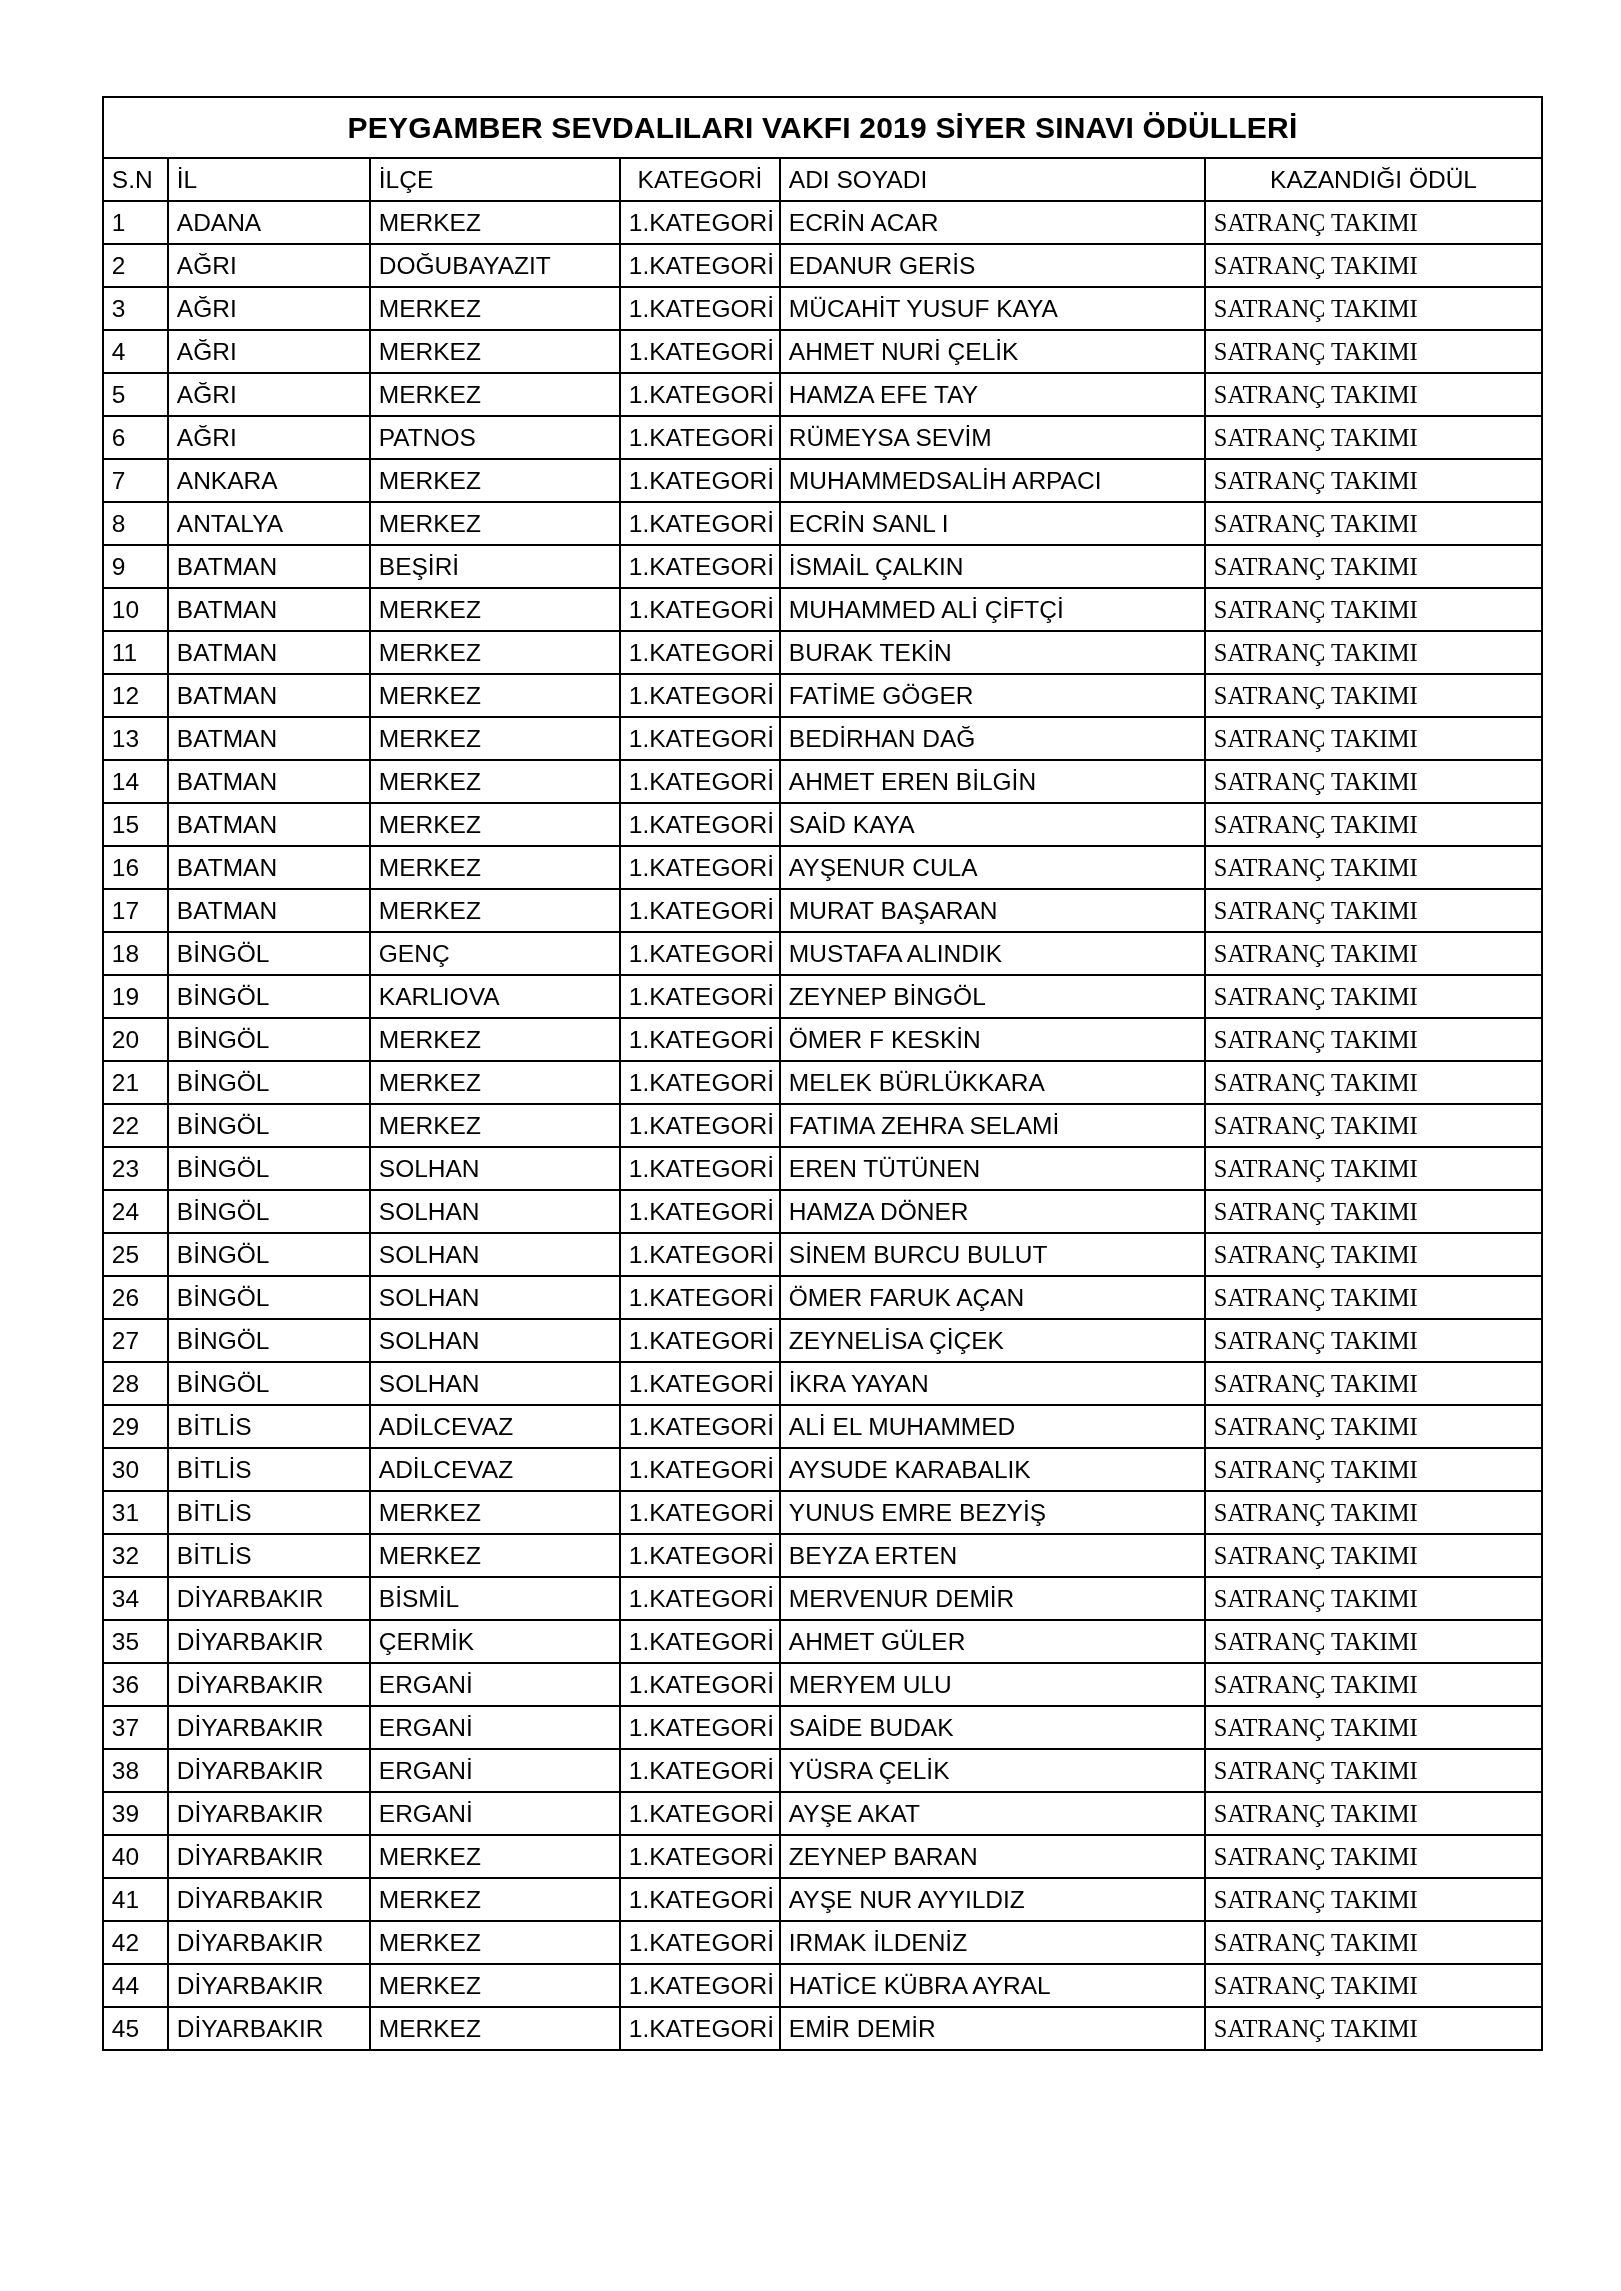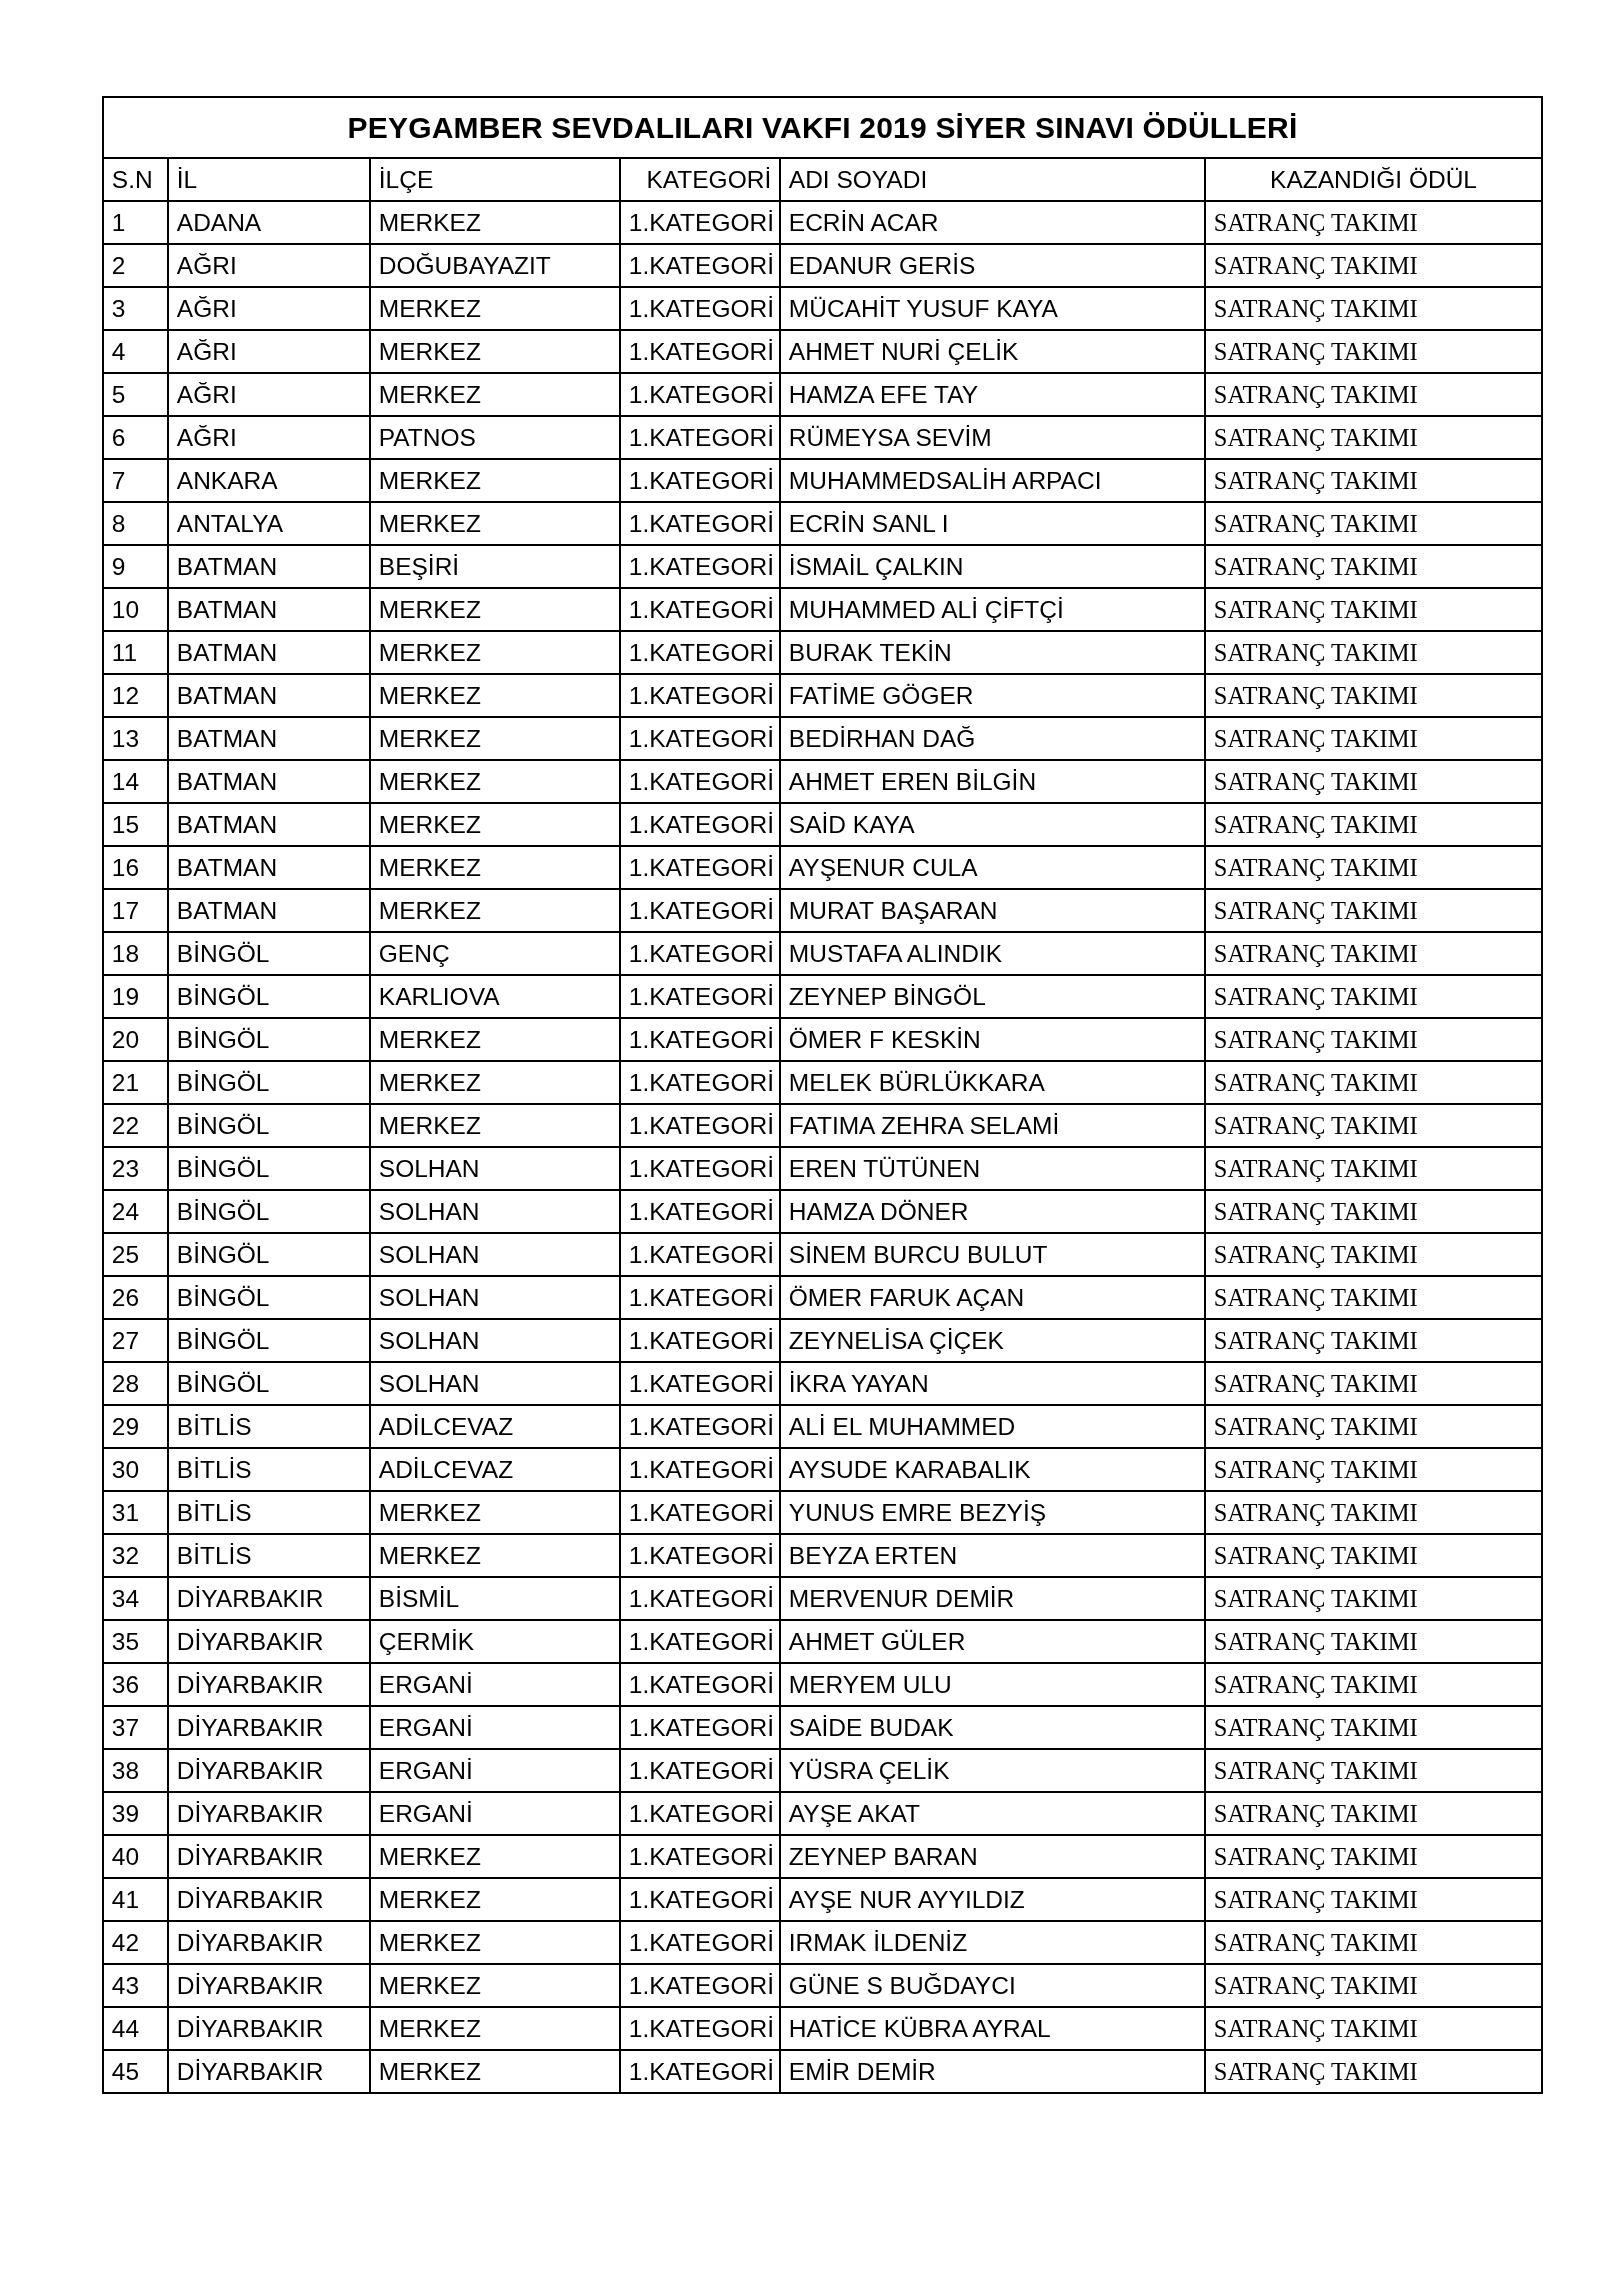--- a/index.html
+++ b/index.html
@@ -65,21 +65,21 @@
     text-align: center;
   }
   td.odul {
     text-align: center;
     font-family: Liberation Serif, serif;
   }
   thead td.sn-head {
     text-align: left;
   }
   thead td.kat-head {
-    text-align: right;
+    text-align: center;
   }
   thead td.odul-head {
     text-align: center;
   }
 </style>
 </head>
 <body>
 
 <div class="page">
   <table class="award-table">
@@ -427,28 +427,20 @@
         </tr>
         <tr>
           <td class="sn">42</td>
           <td>DİYARBAKIR</td>
           <td>MERKEZ</td>
           <td>1.KATEGORİ</td>
           <td>IRMAK İLDENİZ</td>
           <td class="odul">SATRANÇ TAKIMI</td>
         </tr>
         <tr>
-          <td class="sn">43</td>
-          <td>DİYARBAKIR</td>
-          <td>MERKEZ</td>
-          <td>1.KATEGORİ</td>
-          <td>GÜNE S BUĞDAYCI</td>
-          <td class="odul">SATRANÇ TAKIMI</td>
-        </tr>
-        <tr>
           <td class="sn">44</td>
           <td>DİYARBAKIR</td>
           <td>MERKEZ</td>
           <td>1.KATEGORİ</td>
           <td>HATİCE KÜBRA AYRAL</td>
           <td class="odul">SATRANÇ TAKIMI</td>
         </tr>
         <tr>
           <td class="sn">45</td>
           <td>DİYARBAKIR</td>

